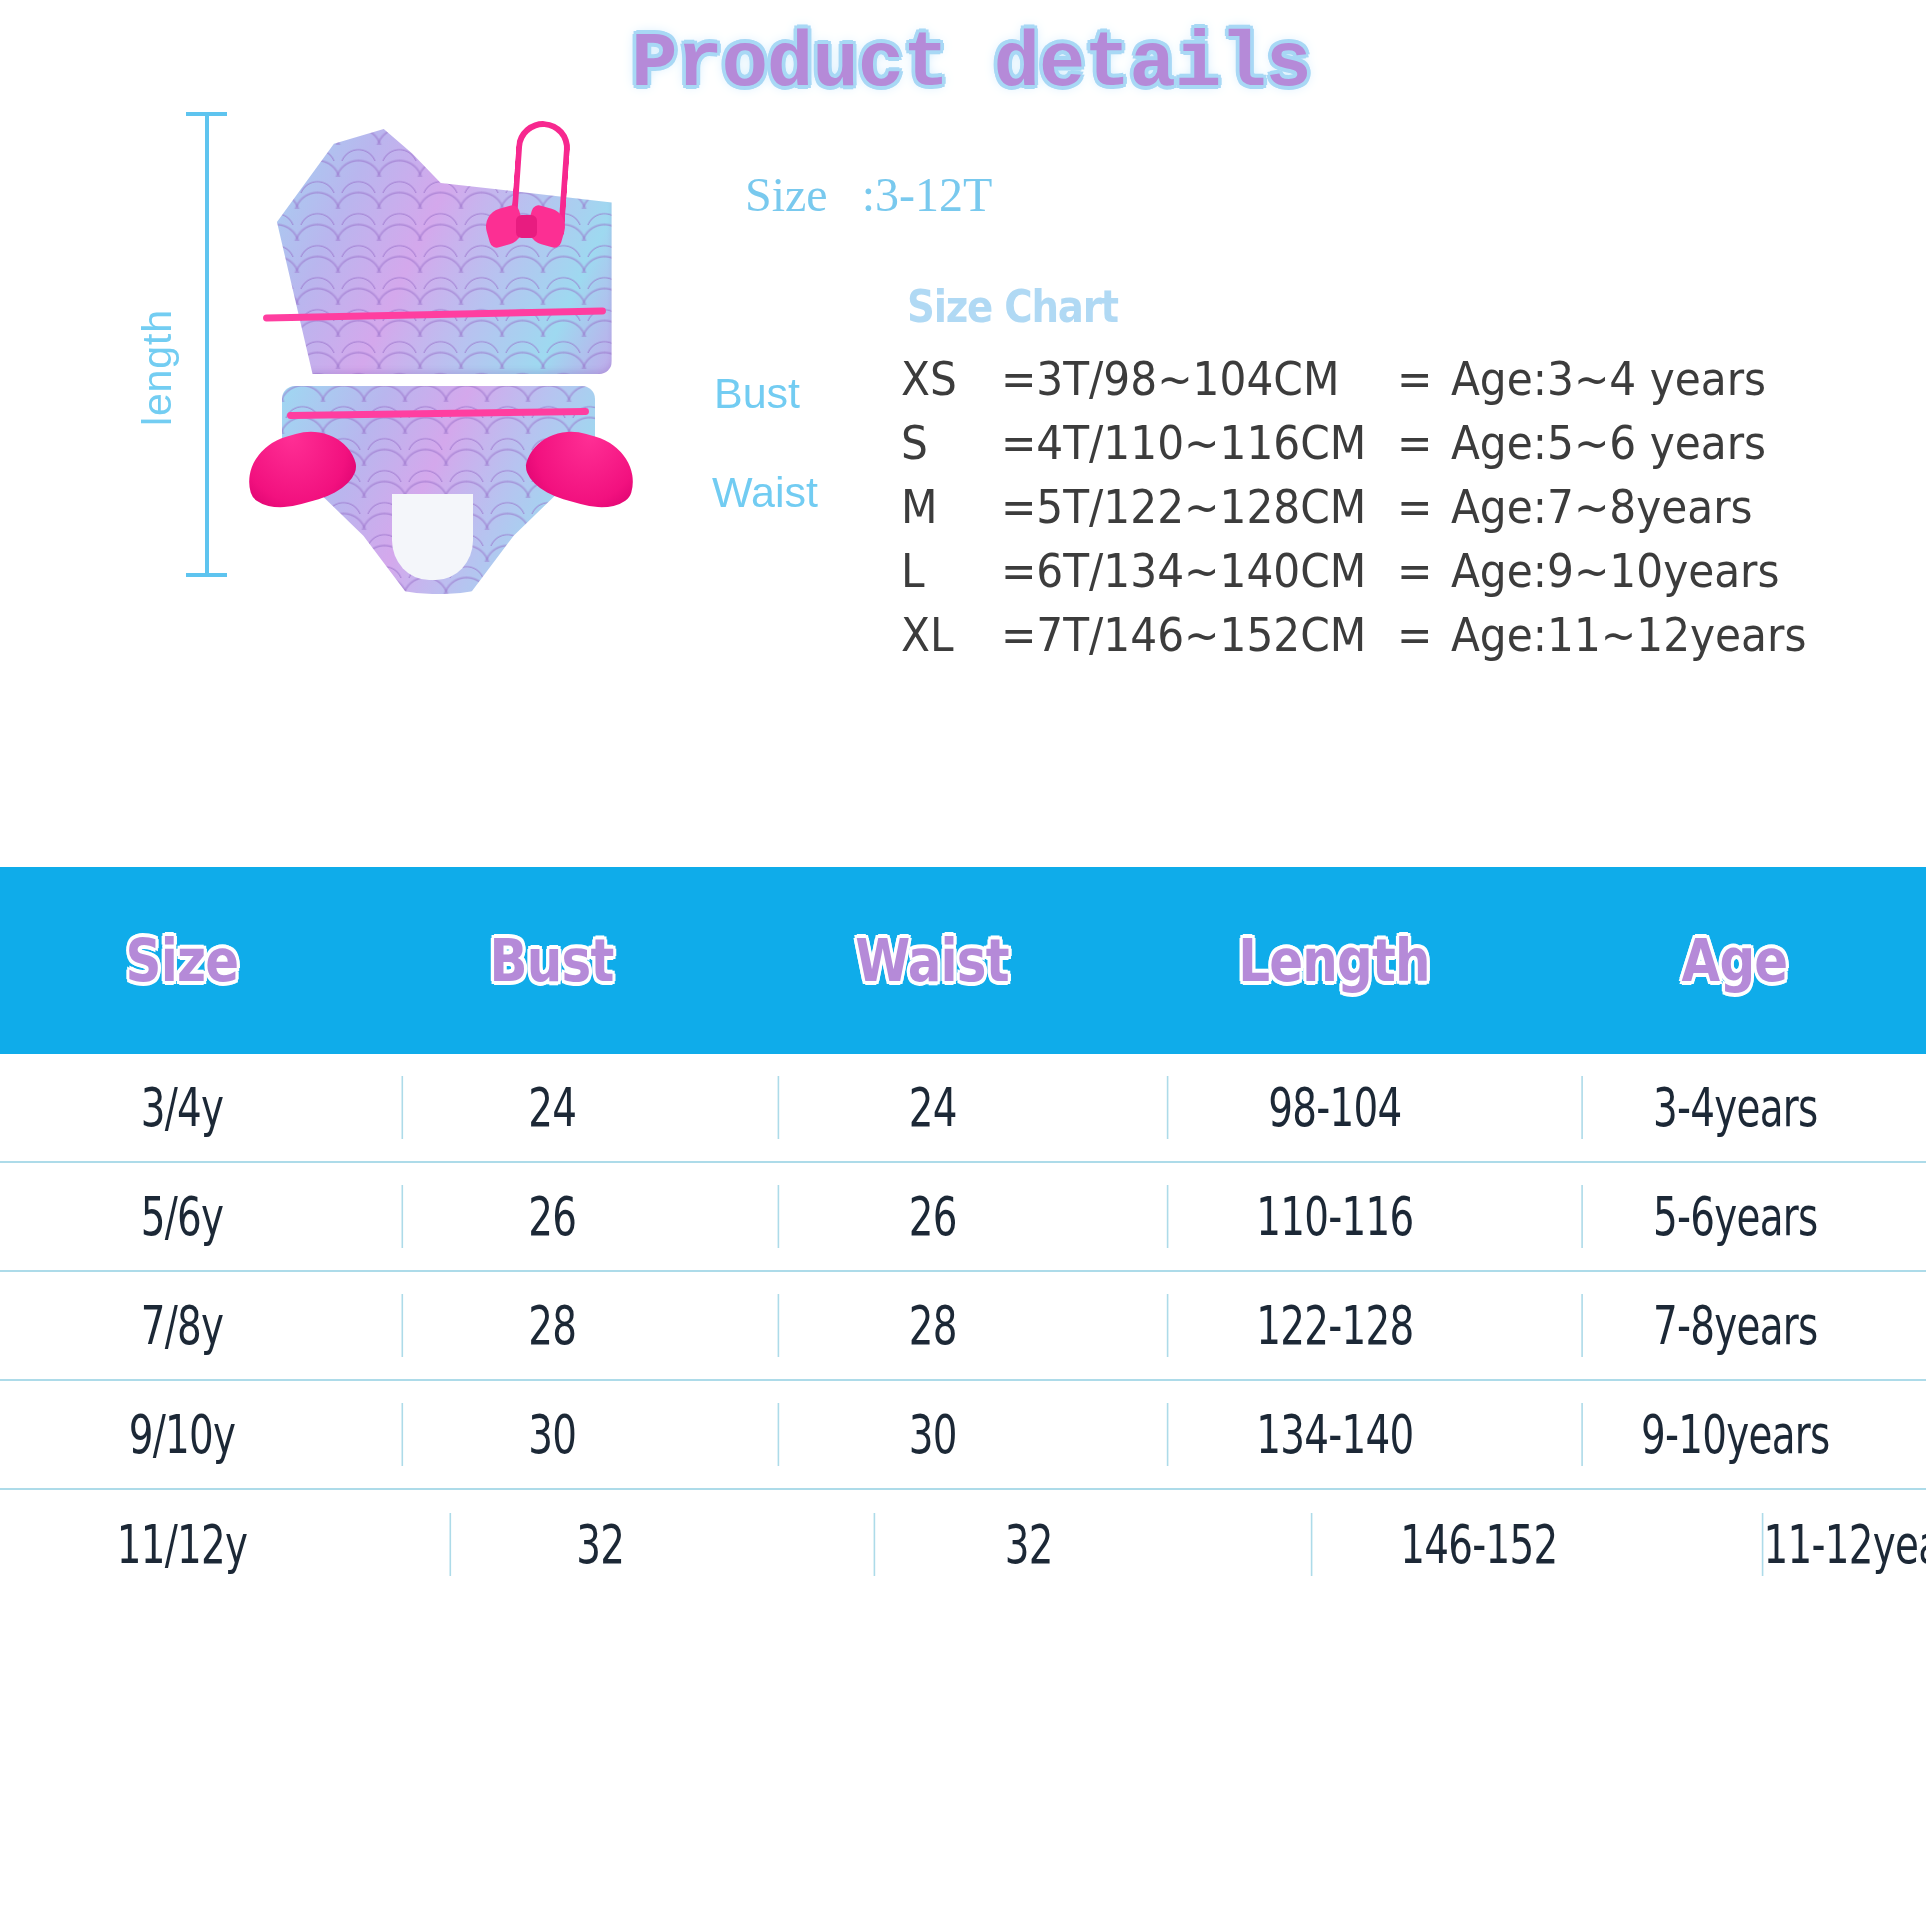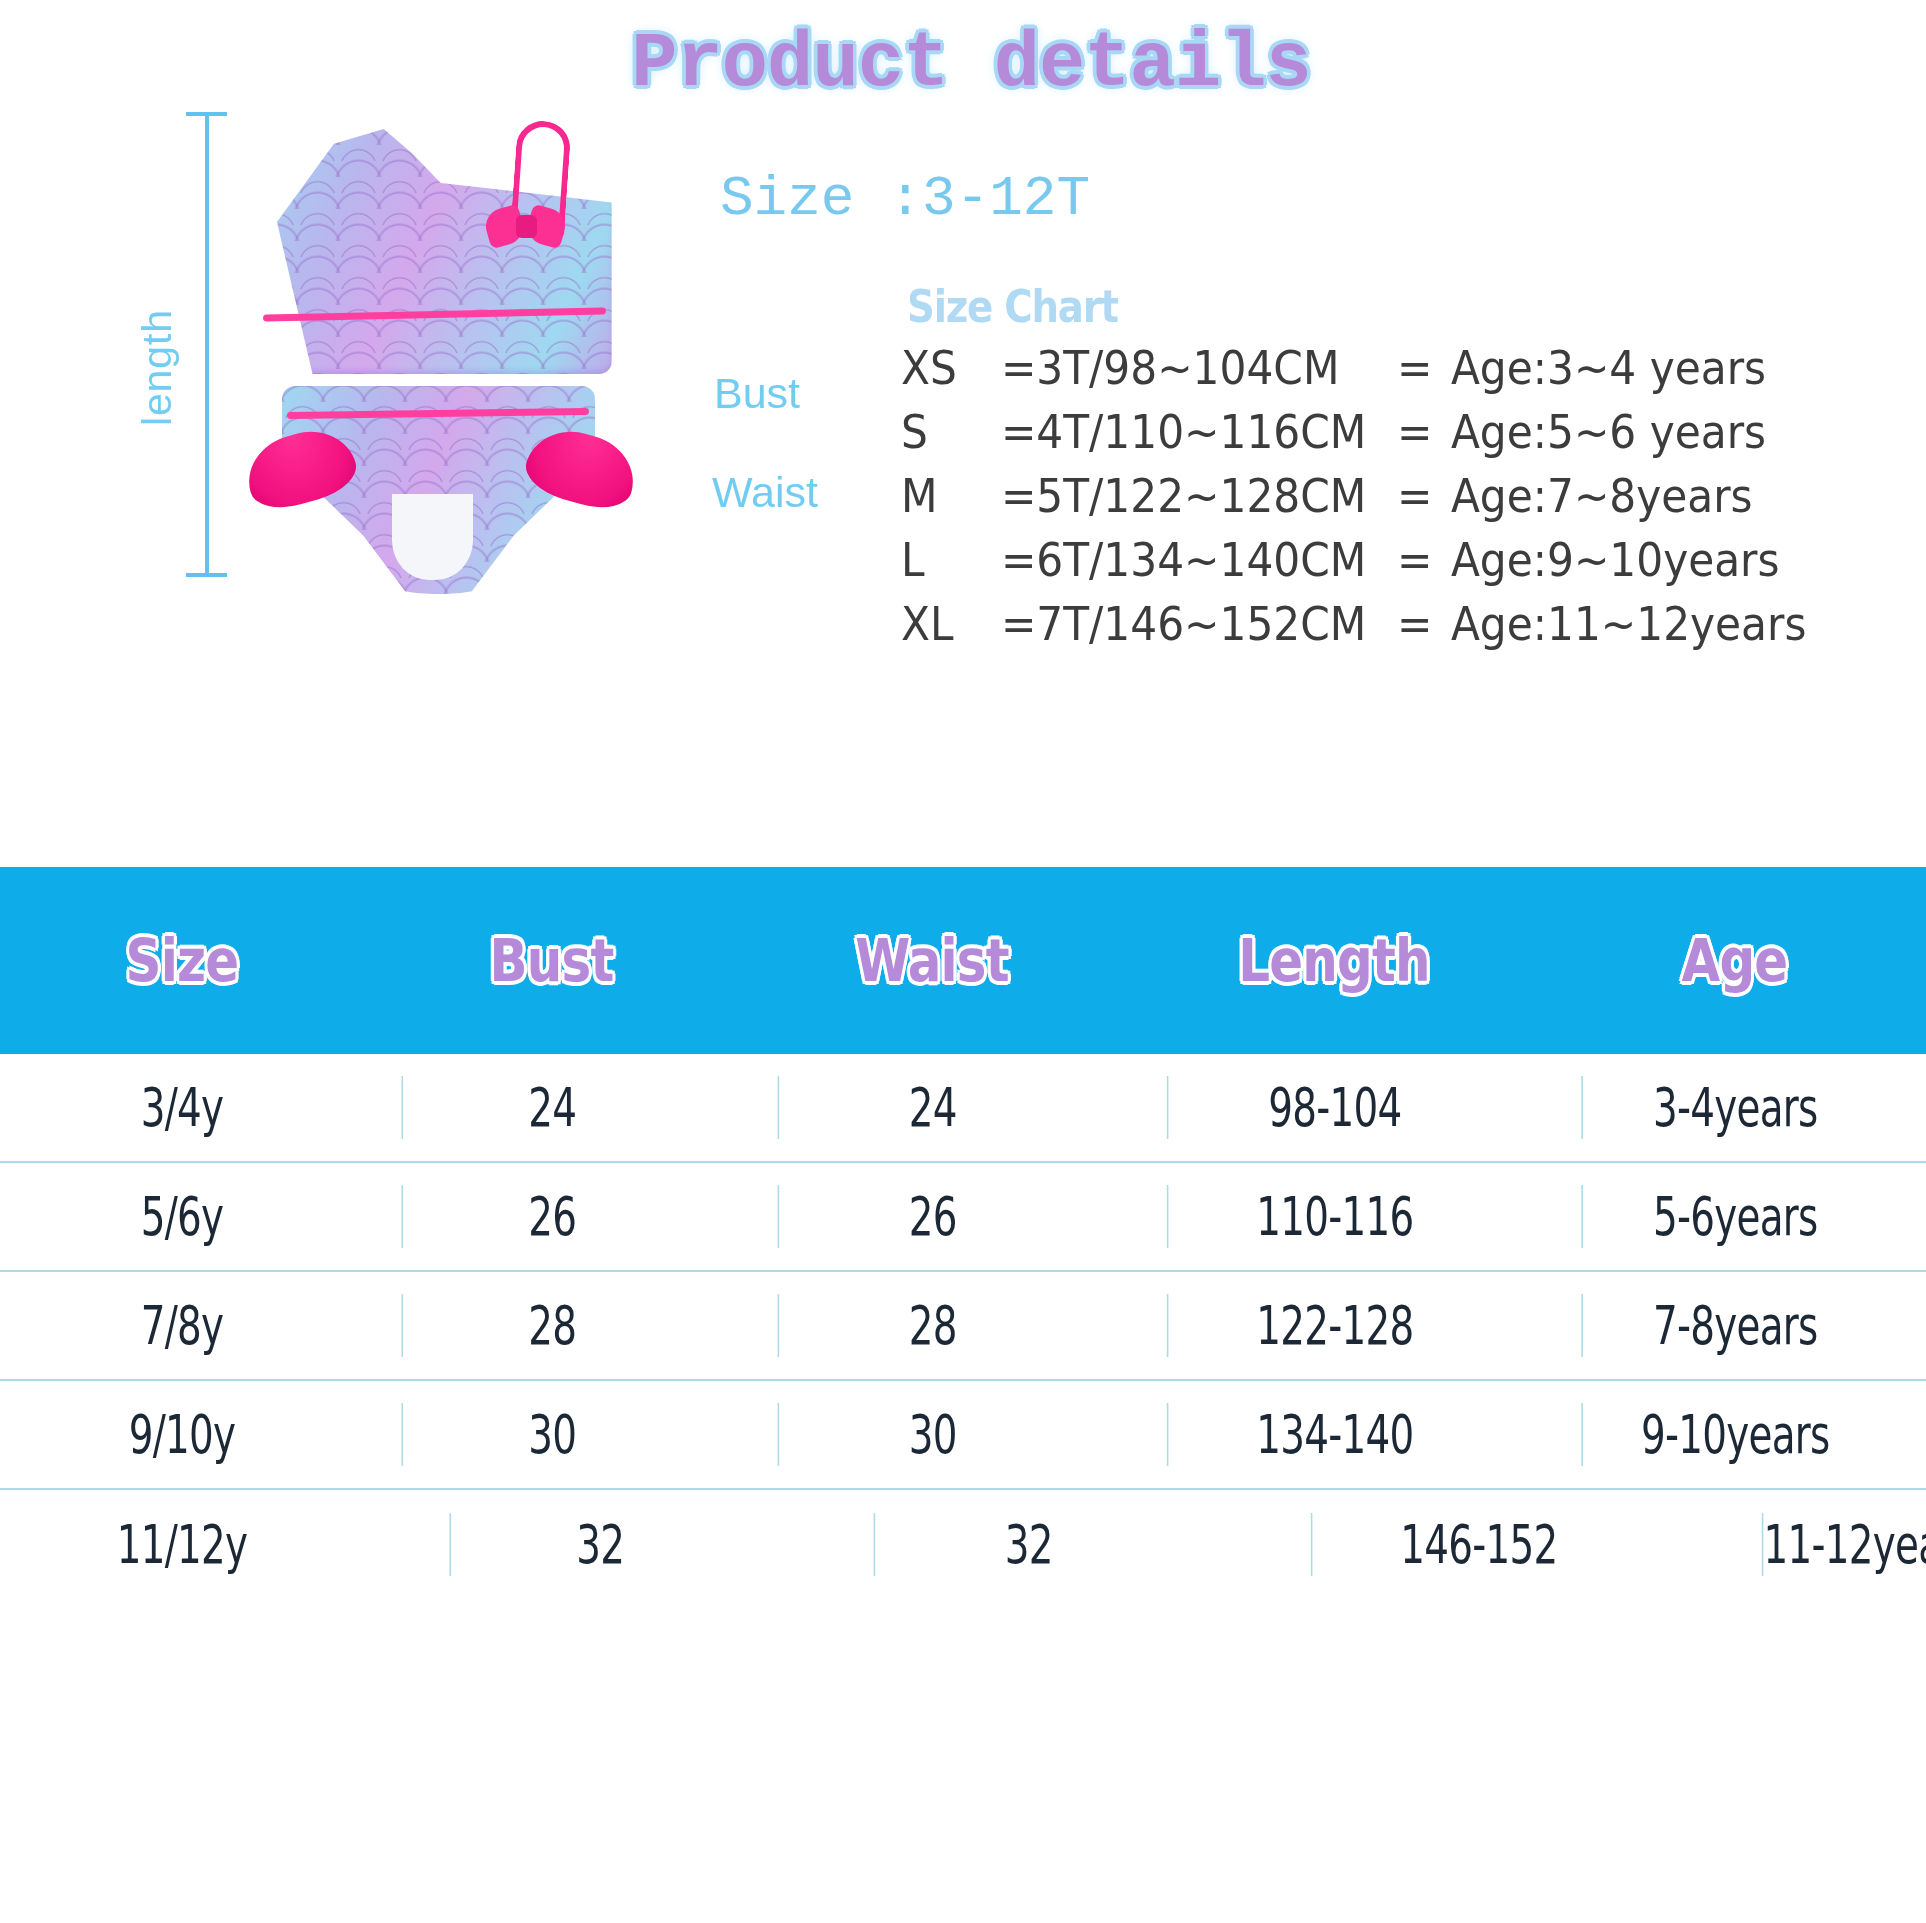--- a/index.html
+++ b/index.html
@@ -208,24 +208,24 @@
     font-size: 43px;
     color: #72ccf2;
     white-space: nowrap;
   }
   .side-label.bust  { left: 714px; top: 369px; }
   .side-label.waist { left: 712px; top: 468px; }
 
   
   .size-head {
     position: absolute;
-    left: 720px;
+    left: 745px;
     top: 167px;
-    font-family: Liberation Mono, monospace;
-    font-size: 56px;
+    font-family: Liberation Serif, serif;
+    font-size: 48px;
     color: #79c9ee;
     white-space: nowrap;
   }
   .size-head .sep { display: inline-block; width: 34px; }
 
   
   .size-chart-label {
     position: absolute;
     left: 907px;
     top: 281px;
@@ -236,21 +236,21 @@
     letter-spacing: -1.4px;
     transform: scaleX(0.88);
     transform-origin: left center;
     white-space: nowrap;
   }
 
   
   .size-list {
     position: absolute;
     left: 901px;
-    top: 340px;
+    top: 351px;
     width: 1012px;
   }
   .size-row {
     display: flex;
     align-items: baseline;
     height: 64px;
     font-family: "DejaVu Sans", sans-serif;
     font-size: 47px;
     color: #3c3c3c;
     white-space: nowrap;

